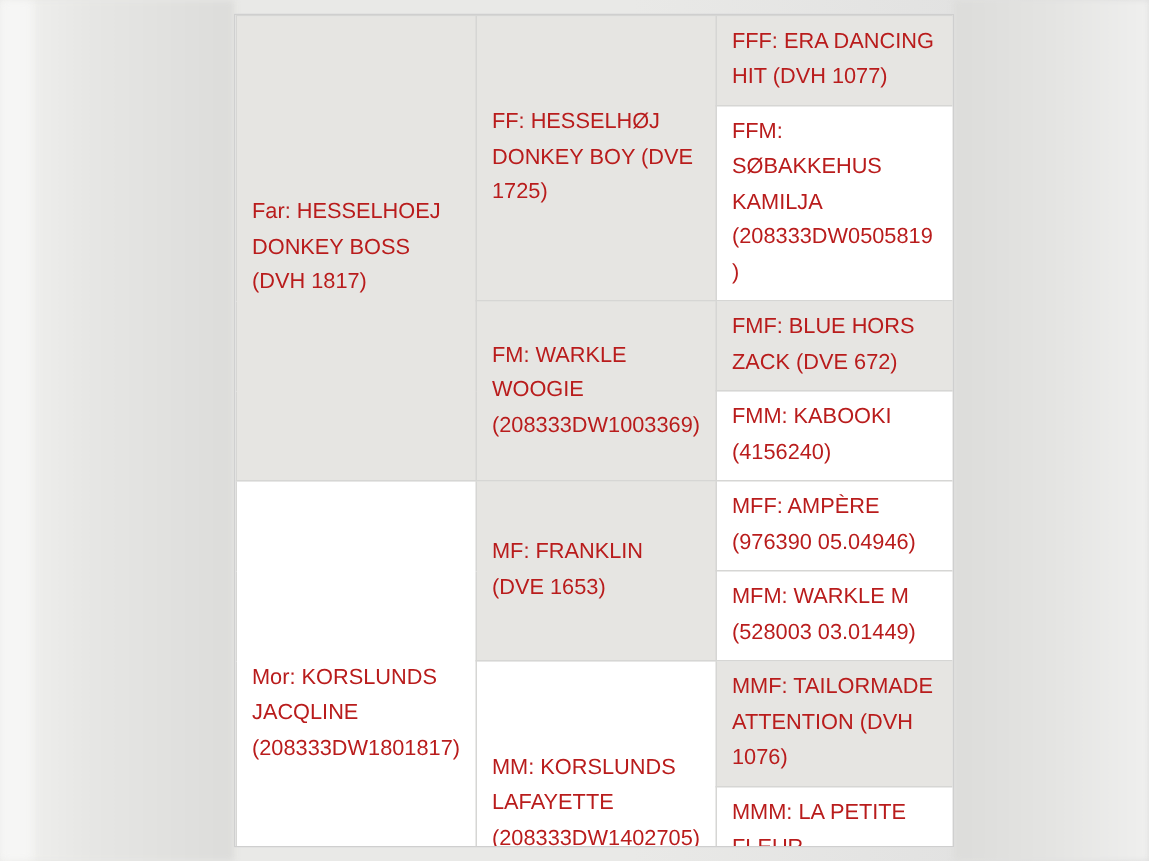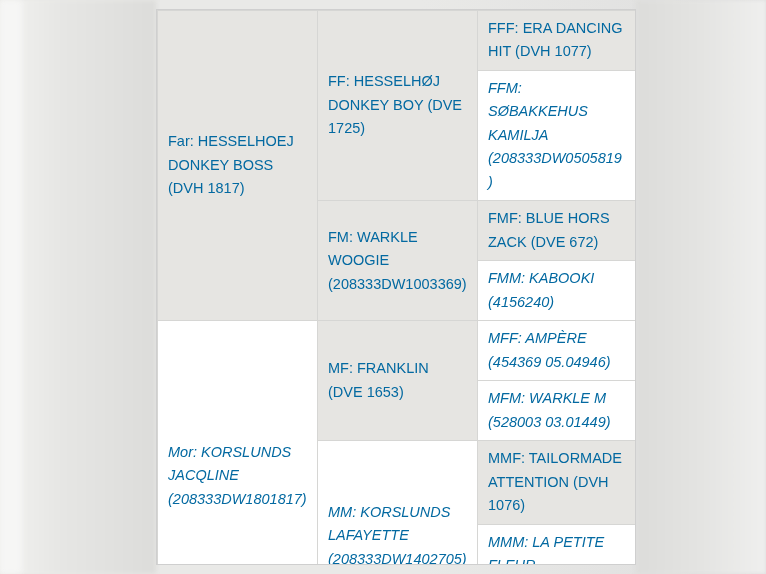--- a/index.html
+++ b/index.html
@@ -59,29 +59,29 @@
     height: 100%;
     border-collapse: collapse;
     table-layout: fixed;
   }
 
   table.pedigree td {
     vertical-align: middle;
     padding: 6px 10px;
     font-size: 14.5px;
     line-height: 1.62;
-    color: #0369a1;
+    color: #b91c1c;
     border: 1px solid #d6d6d4;
     word-wrap: break-word;
     overflow-wrap: break-word;
     box-sizing: border-box;
   }
 
   td.shaded { background: #e6e5e2; }
-  td.plain  { background: #ffffff; font-style: italic; }
+  td.plain  { background: #ffffff; }
 
   col.c1 { width: 160px; }
   col.c2 { width: 160px; }
   col.c3 { width: 158px; }
 </style>
 </head>
 <body>
 
 <div class="page">
   <div class="bg-left"></div>
@@ -107,21 +107,21 @@
         <tr>
           <td class="shaded" rowspan="2">FM: WARKLE WOOGIE (208333DW1003369)</td>
           <td class="shaded">FMF: BLUE HORS ZACK (DVE 672)</td>
         </tr>
         <tr>
           <td class="plain">FMM: KABOOKI (4156240)</td>
         </tr>
         <tr>
           <td class="plain" rowspan="4">Mor: KORSLUNDS JACQLINE (208333DW1801817)</td>
           <td class="shaded" rowspan="2">MF: FRANKLIN (DVE 1653)</td>
-          <td class="plain">MFF: AMPÈRE (454369 05.04946)</td>
+          <td class="plain">MFF: AMPÈRE (976390 05.04946)</td>
         </tr>
         <tr>
           <td class="plain">MFM: WARKLE M (528003 03.01449)</td>
         </tr>
         <tr>
           <td class="plain" rowspan="2">MM: KORSLUNDS LAFAYETTE (208333DW1402705)</td>
           <td class="shaded">MMF: TAILORMADE ATTENTION (DVH 1076)</td>
         </tr>
         <tr>
           <td class="plain">MMM: LA PETITE FLEUR (208333DW0906339)</td>

